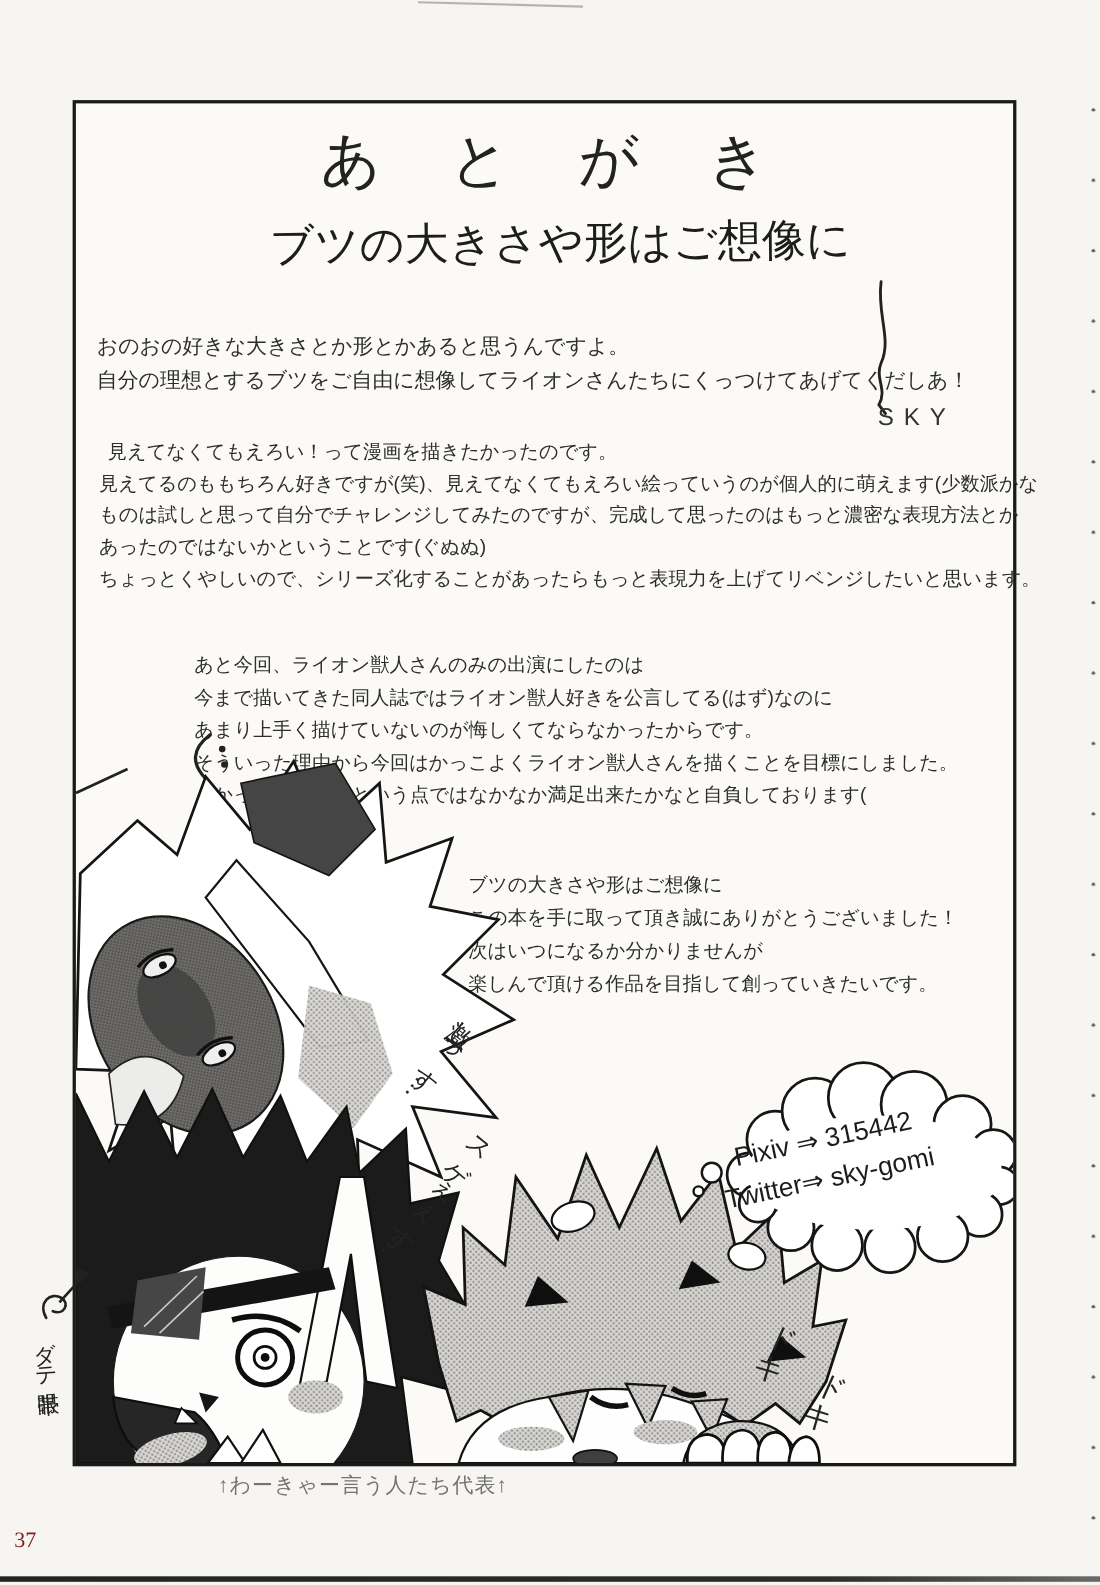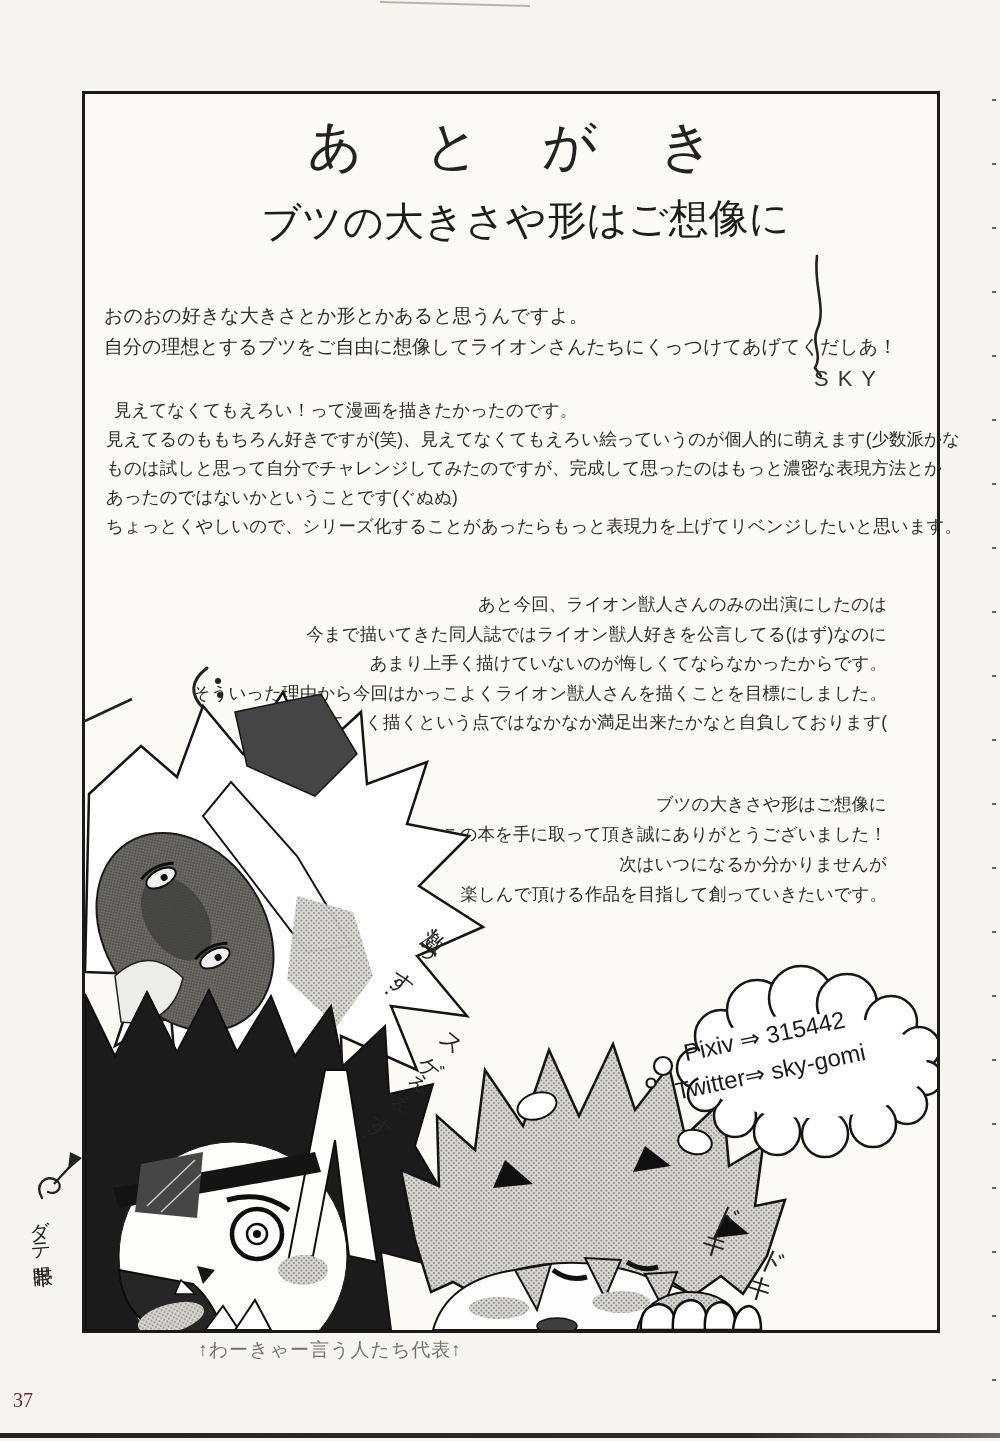--- a/index.html
+++ b/index.html
@@ -4,37 +4,37 @@
 <style>
   html,body{margin:0;padding:0;}
   .page{
     position:relative; width:1000px; height:1441px;
     background:#f6f5f1; overflow:hidden;
     font-family:"Liberation Sans","DejaVu Sans",sans-serif;
     color:#2f2f2f;
   }
   .frame{
     position:absolute; left:66px; top:91px; width:852px; height:1236px;
-    border:3px solid #1a1a1a; background:#fbfaf6;margin-left:16px;
+    border:3px solid #1a1a1a; background:#fbfaf6;
   }
   .abs{position:absolute;}
   .title{
     left:0; top:16px; width:100%; text-align:center;
     font-size:54px; font-weight:400; color:#222;
     letter-spacing:62px; text-indent:62px; white-space:nowrap;
   }
   .hand{color:#1d1d1d; white-space:nowrap;}
   .note1{left:176px; top:99px; font-size:40px; transform:rotate(-.6deg);}
   .note2{left:486px; top:151px; font-size:43px;}
   .bodytext{font-size:17.5px; line-height:29px; color:#2d2d2d; white-space:nowrap;}
   .para1{left:19px; top:206px; font-size:19px; line-height:31px;}
   .signature{right:52px; top:272px; font-size:22px; letter-spacing:9px; color:#333; white-space:nowrap;}
   .para2{left:21px; top:302px;}
   .para2 div:first-child{text-indent:8px;}
-  .ralign{text-align:right;}
+  .ralign{text-align:left;}
   .para3{right:50px; top:496px; line-height:29.5px;}
   .closing{right:50px; top:695px; line-height:30px;}
   .bubble-text{
     left:600px; top:914px; width:260px; transform:rotate(-12deg);
     font-size:24px; line-height:36px; color:#1c1c1c; z-index:5; white-space:nowrap;
   }
   .bubble-text .l2{margin-left:-16px;}
   .sfx{
     writing-mode:vertical-rl; text-orientation:mixed;
     color:#242424; z-index:4; white-space:nowrap;

